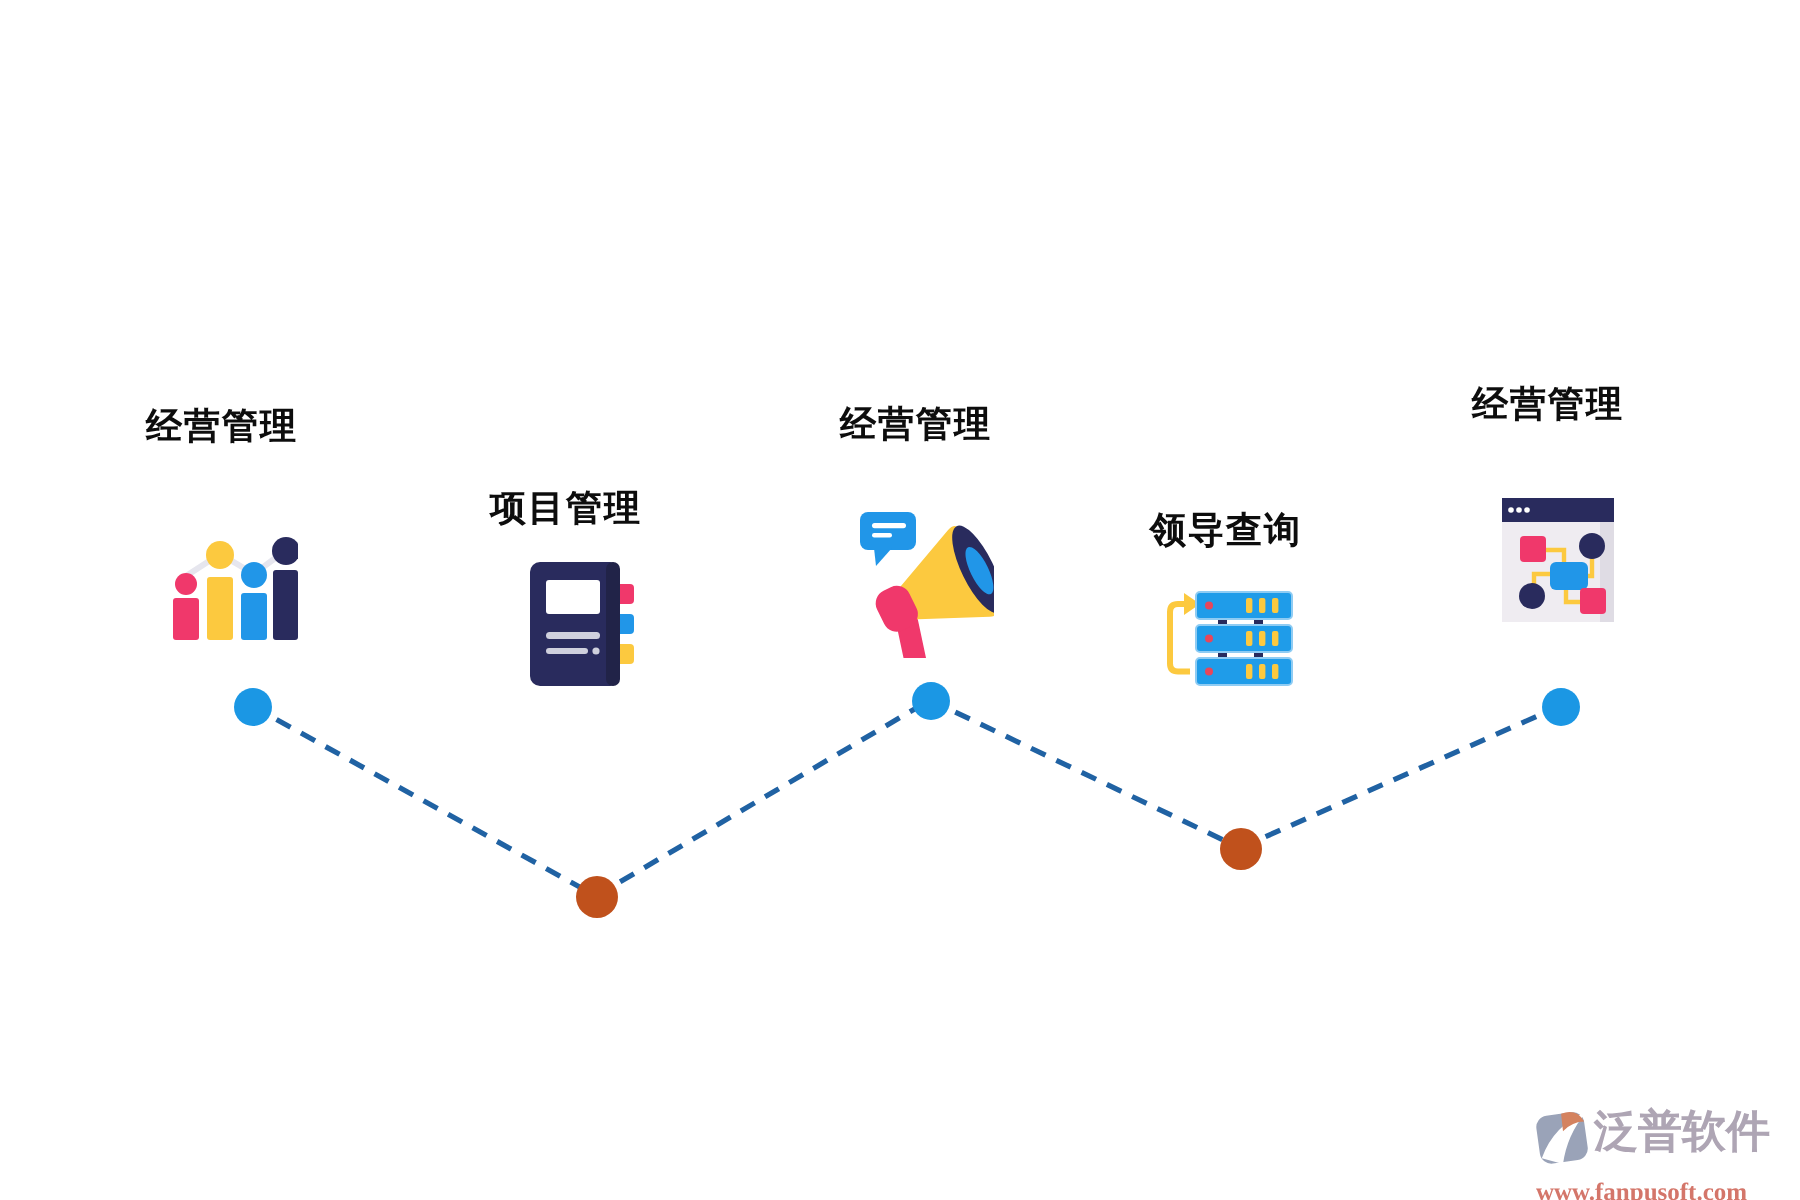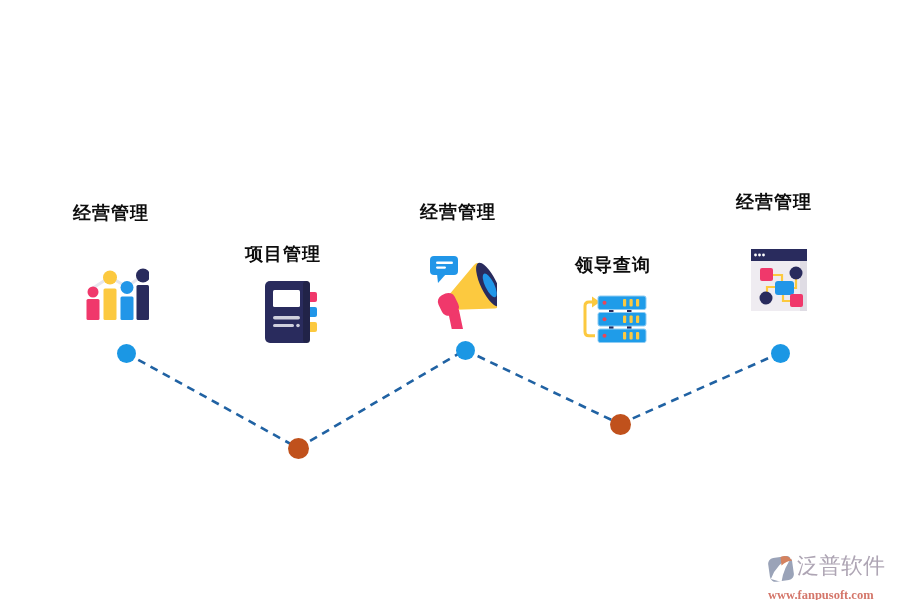--- a/index.html
+++ b/index.html
@@ -46,21 +46,21 @@
     top: 553px;
     width: 130px;
   }
   .watermark-top {
     display: flex;
     align-items: flex-start;
     gap: 2px;
   }
   .watermark-brand {
     font-size: 22px;
-    font-weight: normal;
+    font-weight: bold;
     color: var(--c-watermark_text, #aea5b4);
     line-height: 26px;
     white-space: nowrap;
   }
   .watermark-url {
     font-family: "Liberation Serif", serif;
     font-size: 12.5px;
     font-weight: bold;
     color: var(--c-watermark_url, #d4766a);
     margin-top: 1px;

